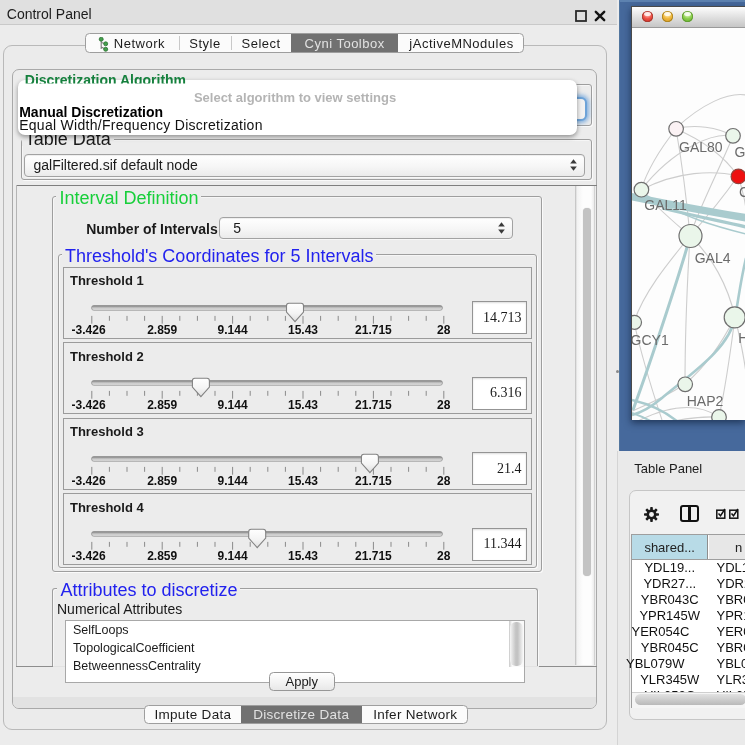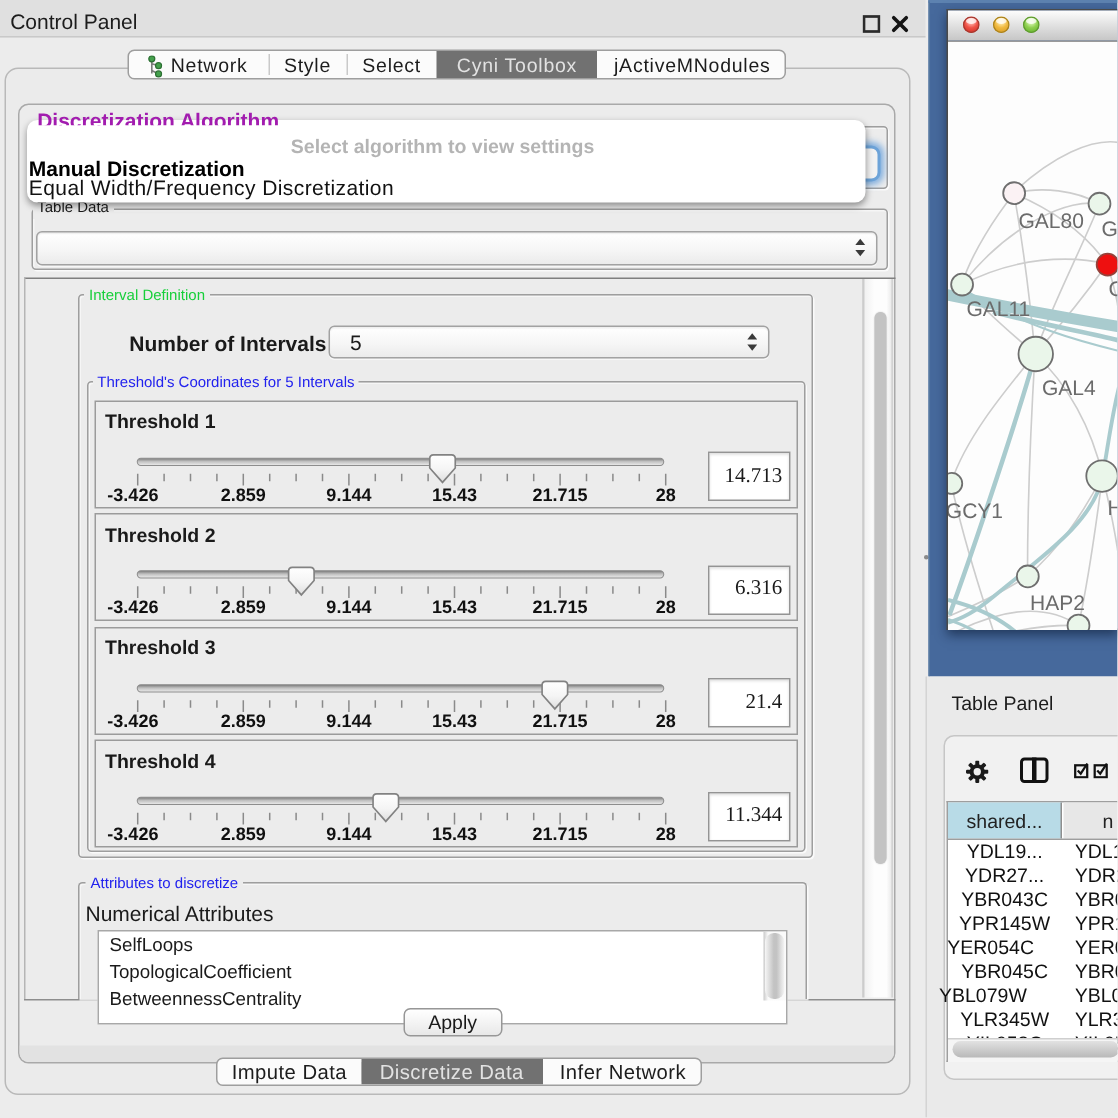--- a/index.html
+++ b/index.html
@@ -1,20 +1,20 @@
 <!DOCTYPE html>
 <html><head><meta charset="utf-8"><style>
 * { margin:0; padding:0; box-sizing:border-box; }
 html,body { width:745px; height:745px; }
 body { position:relative; overflow:hidden; background:#ececec;
   font-family:"Liberation Sans", sans-serif; color:#1a1a1a; font-size:14px; }
 svg { font-family:"Liberation Sans", sans-serif; }
 .abs { position:absolute; }
 .gbox { border:1px solid #9e9e9e; border-radius:3px; box-shadow:1px 1px 0 rgba(255,255,255,.75), inset 1px 1px 0 rgba(255,255,255,.55); }
-.gtitle { position:absolute; background:#ececec; padding:0 3px; line-height:14px; font-size:10px; }
+.gtitle { position:absolute; background:#ececec; padding:0 3px; line-height:14px; font-size:18px; }
 .combo { background:linear-gradient(#ffffff,#f6f6f6 55%,#ebebeb); border:1px solid #a2a2a2;
   border-radius:4px; box-shadow:inset 0 1px 1px rgba(0,0,0,.07), 0 1px 0 rgba(255,255,255,.6); }
 .combo span { position:absolute; top:50%; transform:translateY(-50%); font-size:14px; }
 .carr { position:absolute; right:6px; top:50%; transform:translateY(-50%); }
 .tbox { border:1px solid #9b9b9b; background:#ececec; }
 .vfield { background:#fff; border:1px solid #949494; box-shadow:inset 0 1px 2px rgba(0,0,0,.14);font-family:Liberation Serif, serif; }
 .vfield span { position:absolute; right:4.5px; top:50%; transform:translateY(-50%); font-size:14px; }
 .trow { font-size:13px; line-height:16px; color:#111; }
 .ttab { position:absolute; top:0; bottom:0; display:flex; align-items:center; justify-content:center;
   font-size:13px; font-weight:500; letter-spacing:0.5px; color:#1c1c1c; }
@@ -54,28 +54,29 @@
   <div class="ttab sel" style="left:205.8px;width:106.3px">Cyni Toolbox</div>
   <div class="ttab" style="left:312.1px;width:127.5px">jActiveMNodules</div>
 </div>
 
 <div class="abs gbox" style="left:20.8px;top:83.5px;width:571.2px;height:42.5px"></div>
 <div class="abs" style="left:561px;top:97.4px;width:26px;height:24px;border-radius:6px;border:2px solid #6da3d8;box-shadow:0 0 4px 2px rgba(96,156,219,.75);background:#f2f2f2"></div>
 
 <div class="abs gbox" style="left:20.8px;top:139.2px;width:570.9px;height:40.6px"></div>
 <div class="abs gtitle" style="left:21.8px;top:131.5px">Table Data</div>
 <div class="abs combo" style="left:24px;top:154px;width:560.5px;height:22.5px">
+    <span style="left:8.5px">galFiltered.sif default node</span>
 <svg class="carr" width="9" height="14" viewBox="0 0 9 14">
       <path d="M4.5,1.2 L7.8,5.4 H1.2 Z" fill="#3a3a3a"></path>
       <path d="M4.5,12.8 L1.2,8.6 H7.8 Z" fill="#3a3a3a"></path>
     </svg>
   </div>
 
 <div class="abs" style="left:17.5px;top:79.5px;width:559.6px;height:55.5px;background:#fff;border-radius:7px;box-shadow:0 2px 5px rgba(0,0,0,.4)"></div>
-<div class="abs" style="left:24.8px;top:71.5px;font-size:14px;font-weight:bold;color:#a21caf;clip-path:inset(0 0 4px 0)">Discretization Algorithm</div>
+<div class="abs" style="left:24.8px;top:71.5px;font-size:14px;font-weight:bold;color:#15803d;clip-path:inset(0 0 4px 0)">Discretization Algorithm</div>
 <div class="abs" style="left:193.9px;top:90px;font-size:13px;font-weight:bold;color:#b4b4b4">Select algorithm to view settings</div>
 <div class="abs" style="left:19.2px;top:103.5px;font-size:14px;font-weight:bold;color:#000">Manual Discretization</div>
 <div class="abs" style="left:19.2px;top:116.5px;font-size:14px;letter-spacing:0.28px;color:#111">Equal Width/Frequency Discretization</div>
 
 <div class="abs" style="left:16px;top:184.7px;width:580.5px;height:1.4px;background:#7f7f7f"></div>
 <div class="abs" style="left:16px;top:184.7px;width:1px;height:481.3px;background:#b5b5b5"></div>
 <div class="abs" style="left:16px;top:665.5px;width:580.5px;height:1px;background:#8d8d8d"></div>
 <div class="abs" style="left:575.2px;top:185.7px;width:20.3px;height:479.8px;background:linear-gradient(90deg,#b9b9b9 0,#f2f2f2 2px,#fdfdfd 8px,#fdfdfd 16px,#ececec 19px,#a9a9a9 20.3px)"></div>
 <div class="abs" style="left:582.7px;top:207.8px;width:8.5px;height:368.2px;border-radius:4.5px;background:#c3c3c3;box-shadow:0 0 1px rgba(180,180,180,.8)"></div>
 

